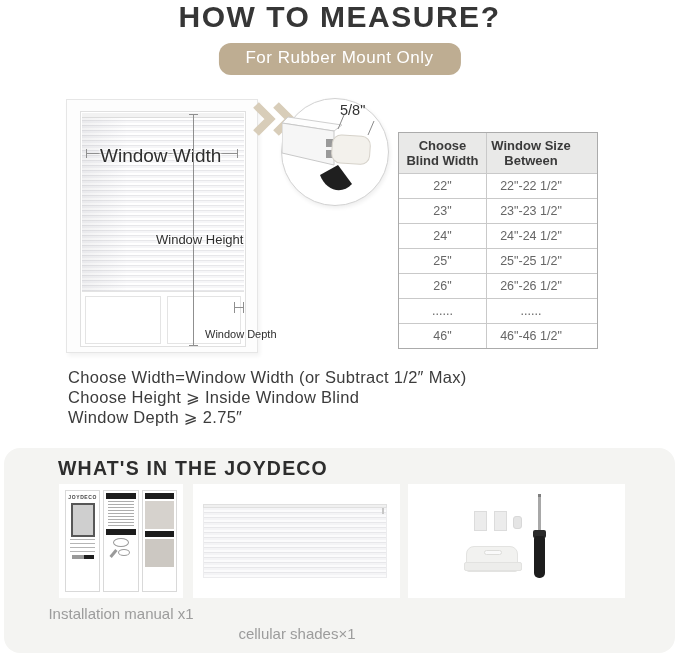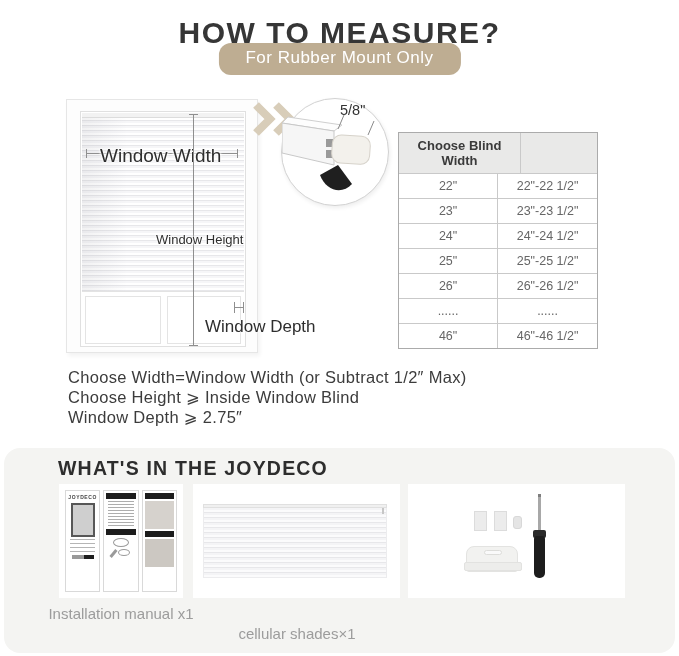--- a/index.html
+++ b/index.html
@@ -1,21 +1,21 @@
 <!DOCTYPE html>
 <html><head>
 <meta charset="utf-8">
 <style>
   * { margin:0; padding:0; box-sizing:border-box; }
   body { background:#fff; font-family:"Liberation Sans","DejaVu Sans",sans-serif; }
   #page { position:relative; width:679px; height:656px; background:#fff; overflow:hidden; margin:0 auto; }
 
   
   .title { position:absolute; left:0; top:0; width:679px; text-align:center;
-           font-size:30px; font-weight:800; letter-spacing:1.5px; color:#363636;margin-top:16px; }
+           font-size:30px; font-weight:800; letter-spacing:1.5px; color:#363636; }
   .badge { position:absolute; left:50%; top:43px; transform:translateX(-50%);
            background:#bead92; color:#fff; font-size:17px; letter-spacing:.5px;
            padding:5px 27px 7px; border-radius:12px; white-space:nowrap; }
 
   
   .win-outer { position:absolute; left:66px; top:99px; width:192px; height:254px;
                background:#fdfdfd; border:1px solid #e6e6e6; box-shadow:2px 3px 4px rgba(0,0,0,.05); }
   .win-inner { position:absolute; left:13px; top:11px; width:166px; height:236px;
                border:1px solid #e0e0e0; background:#fff; }
   .blind { position:absolute; left:1px; top:1px; width:162px; height:178px;
@@ -28,35 +28,35 @@
   .pane { position:absolute; top:4px; height:48px; background:#fff; border:1px solid #e4e4e4; }
   .pane.l { left:3px; width:76px; }
   .pane.r { left:85px; width:74px; }
 
   .mline { position:absolute; background:#8f8f8f; }
   .mtick { position:absolute; background:#8f8f8f; }
   .mlabel { position:absolute; color:#2e2e2e; white-space:nowrap;
             text-shadow:0 0 3px #fff,0 0 3px #fff,0 0 3px #fff; }
   .lbl-width  { left:100px; top:145px; font-size:19px; }
   .lbl-height { left:156px; top:232px; font-size:13px; }
-  .lbl-depth  { left:205px; top:317px; font-size:17px; }
+  .lbl-depth  { left:205px; top:328px; font-size:11px; }
 
   
   .chevrons { position:absolute; left:252px; top:101px; }
   .magnifier { position:absolute; left:281px; top:98px; width:108px; height:108px;
                border-radius:50%; background:#fff; border:1px solid #d2d2d2;
                box-shadow:1px 2px 4px rgba(0,0,0,.07); }
   .lbl-headrail { position:absolute; left:340px; top:102px; font-size:14.5px; color:#333; }
 
   
   .size-table { position:absolute; left:398px; top:132px; width:200px;
                 border:1px solid #ababab; background:#fff; font-size:12.5px; color:#666; }
   .trow { display:flex; border-top:1px solid #c9c9c9; }
   .trow.head { border-top:none; background:#e9e9e8; color:#3a3a3a; font-weight:bold; font-size:13px; }
-  .tcell { width:122px; text-align:center; padding:5px 2px; line-height:15px; }
+  .tcell { width:88px; text-align:center; padding:5px 2px; line-height:15px; }
   .tcell.c1 { border-right:1px solid #c9c9c9; }
   .trow:not(.head) .tcell { padding:0 2px; height:24px; line-height:24px; }
 
   
   .notes { position:absolute; left:68px; top:367px; font-size:16.5px; line-height:20px;
            color:#3c3c3c; letter-spacing:.3px; }
 
   
   .pkg { position:absolute; left:4px; top:448px; width:671px; height:205px;
          background:#f4f4f2; border-radius:16px; }
@@ -165,20 +165,21 @@
       <path d="M38,76 C44,92 60,96 70,85 L56,66 Z" fill="#1f1f1f"></path>
       <line x1="56" y1="30" x2="62" y2="16" stroke="#8a8a8a" stroke-width="1"></line>
       <line x1="86" y1="36" x2="92" y2="22" stroke="#8a8a8a" stroke-width="1"></line>
     </svg>
   </div>
   <div class="lbl-headrail">5/8"</div>
 
   <div class="size-table">
     <div class="trow head">
       <div class="tcell c1">Choose Blind Width</div>
+      <div class="tcell">Window Size Between</div>
     </div>
     <div class="trow">
       <div class="tcell c1">22"</div>
       <div class="tcell">22"-22 1/2"</div>
     </div>
     <div class="trow">
       <div class="tcell c1">23"</div>
       <div class="tcell">23"-23 1/2"</div>
     </div>
     <div class="trow">

